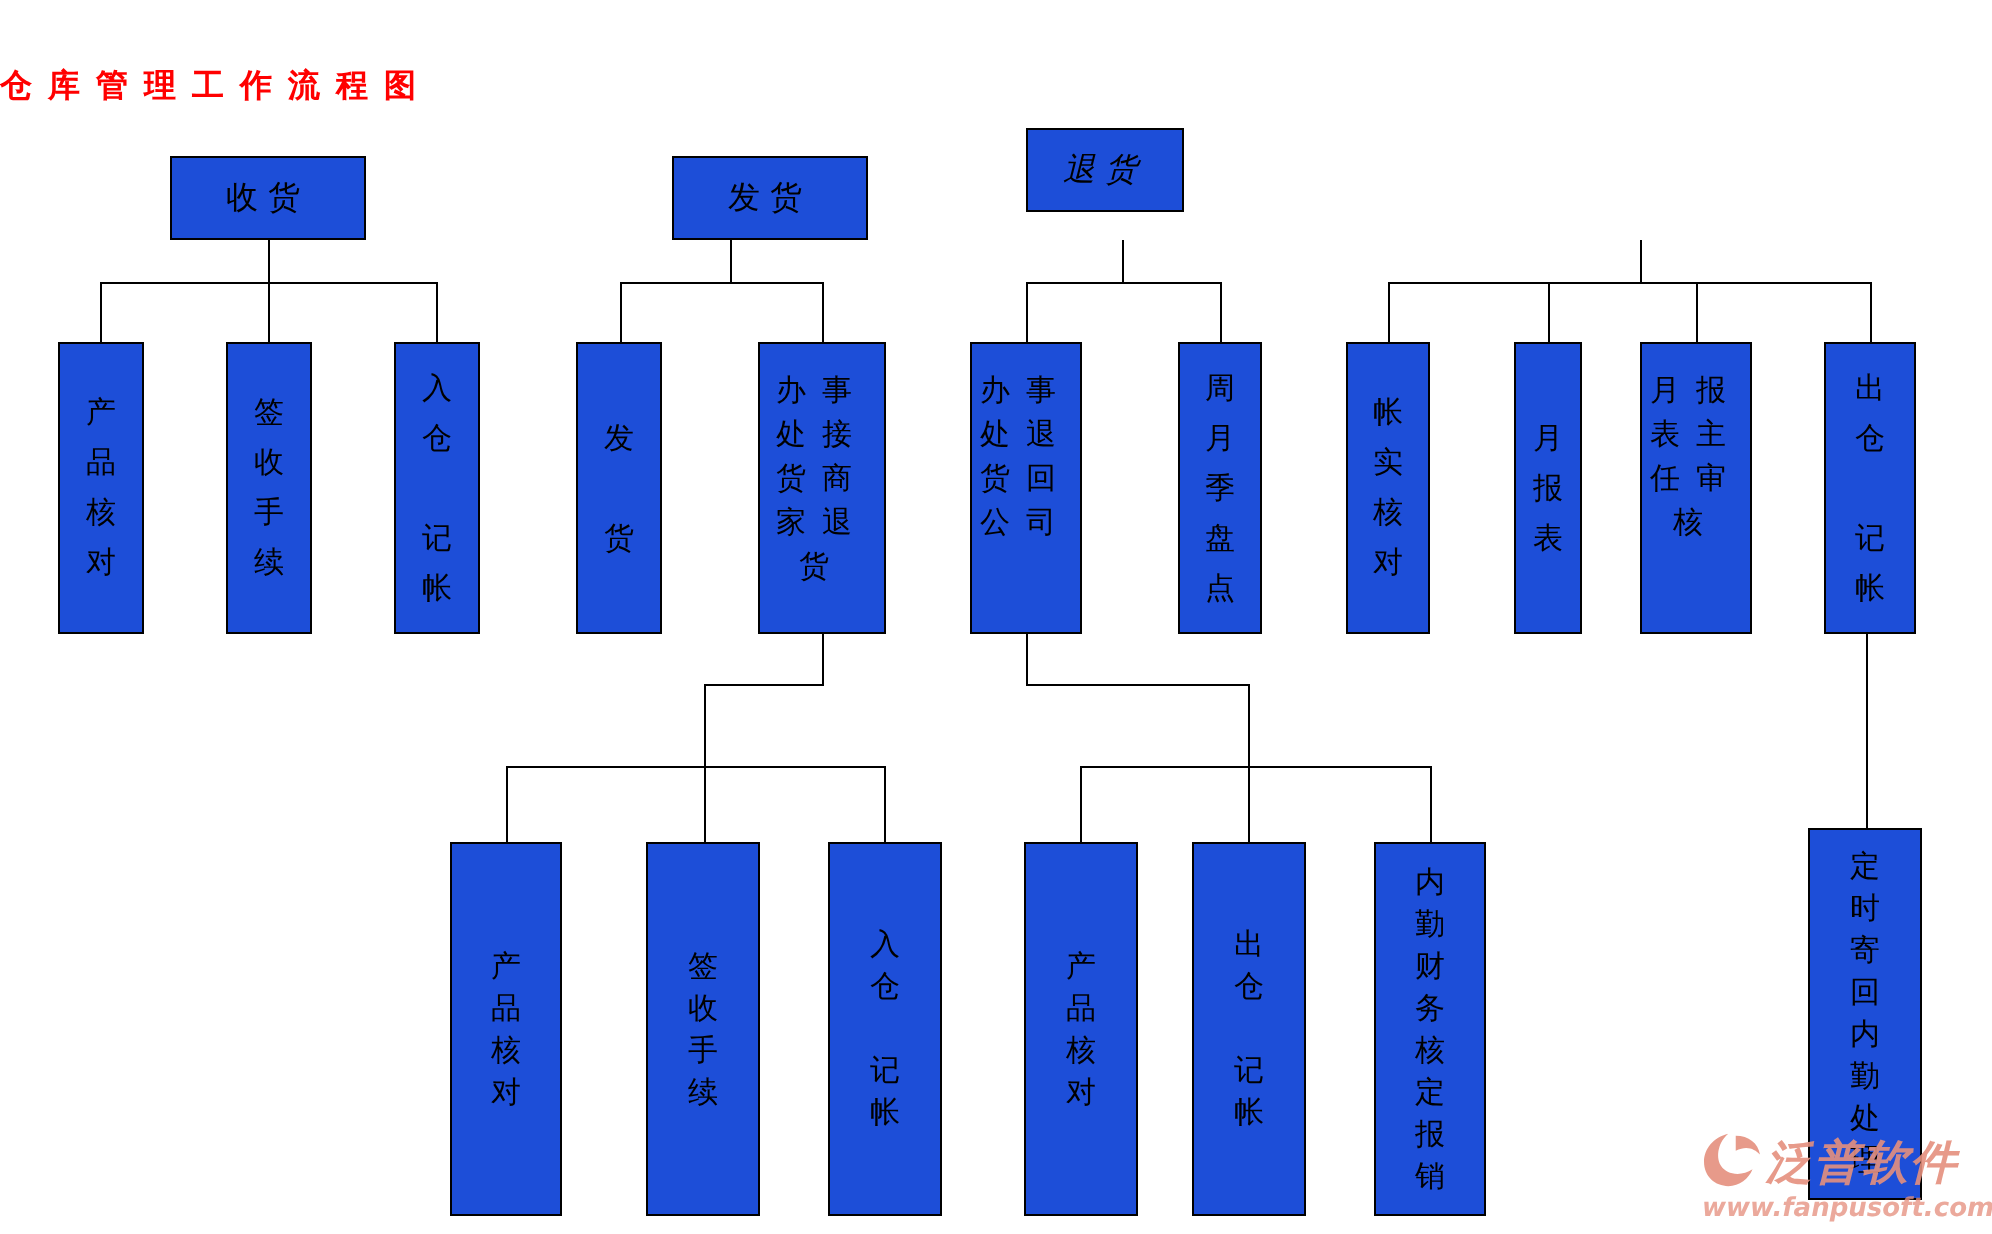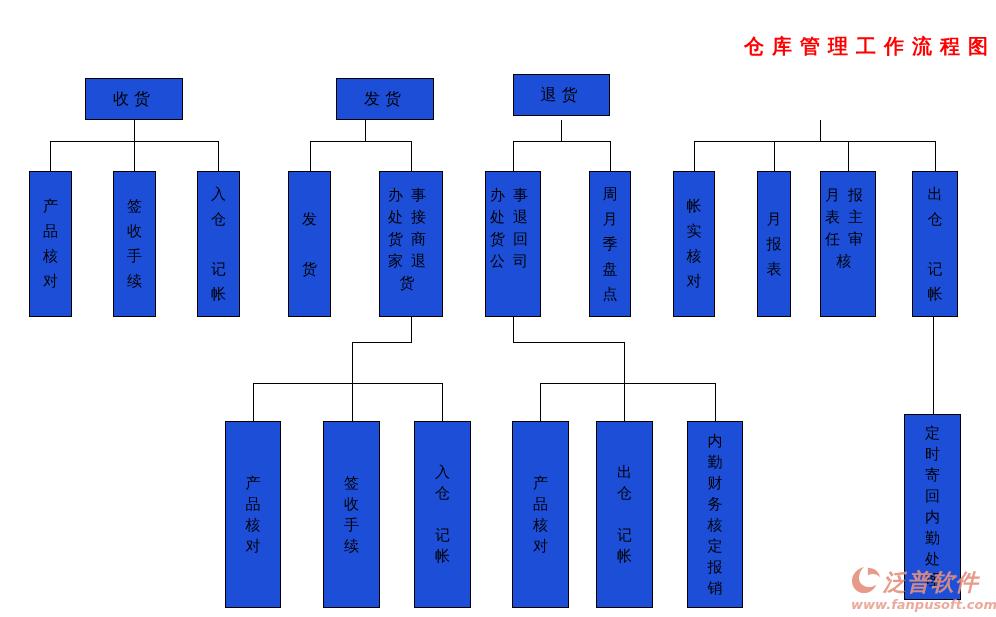--- a/index.html
+++ b/index.html
@@ -3,21 +3,21 @@
 <meta charset="utf-8">
 <style>
   html,body { margin:0; padding:0; background:#ffffff; }
   .canvas {
     position:relative; width:996px; height:617px; background:#ffffff;
     font-family:"DejaVu Sans","Liberation Sans",sans-serif; color:#000;
     overflow:hidden;
   }
   .title {
     position:absolute; left:0; top:33px; width:100%; margin:0;
-    text-align:right; font-size:20px; font-weight:bold; letter-spacing:8px;
+    text-align:left; font-size:16px; font-weight:bold; letter-spacing:8px;
   }
   .box {
     position:absolute; box-sizing:border-box;
     border:1px solid #000; background:#1d4ed8;
     display:flex; align-items:center; justify-content:center;
     font-size:15px; text-align:center; z-index:2;
   }
   .lvl1 { font-size:16px; letter-spacing:5px; }
   .vtext  { white-space:pre-line; line-height:25px; }  
   .vtext3 { white-space:pre-line; line-height:21px; }  
@@ -34,21 +34,21 @@
 </style>
 </head>
 <body>
 
 <div class="canvas">
 
   <h1 class="title" style="color: rgb(255, 0, 0);">仓库管理工作流程图</h1>
 
   <div class="box lvl1" style="left: 85px; top: 78px; width: 98px; height: 42px; border-color: rgb(0, 0, 0);">收货</div>
   <div class="box lvl1" style="left: 336px; top: 78px; width: 98px; height: 42px; border-color: rgb(0, 0, 0);">发货</div>
-  <div class="box lvl1" style="left: 513px; top: 74px; width: 97px; height: 42px; border-color: rgb(0, 0, 0);">退货</div>
+  <div class="box lvl1" style="left: 513px; top: 64px; width: 79px; height: 42px; border-color: rgb(0, 0, 0); font-style: italic;">退货</div>
 
   <div class="box vtext" style="left: 29px; top: 171px; width: 43px; height: 146px; border-color: rgb(0, 0, 0);">产
 品
 核
 对</div>
   <div class="box vtext" style="left: 113px; top: 171px; width: 43px; height: 146px; border-color: rgb(0, 0, 0);">签
 收
 手
 续</div>
   <div class="box vtext" style="left: 197px; top: 171px; width: 43px; height: 146px; border-color: rgb(0, 0, 0);">入

